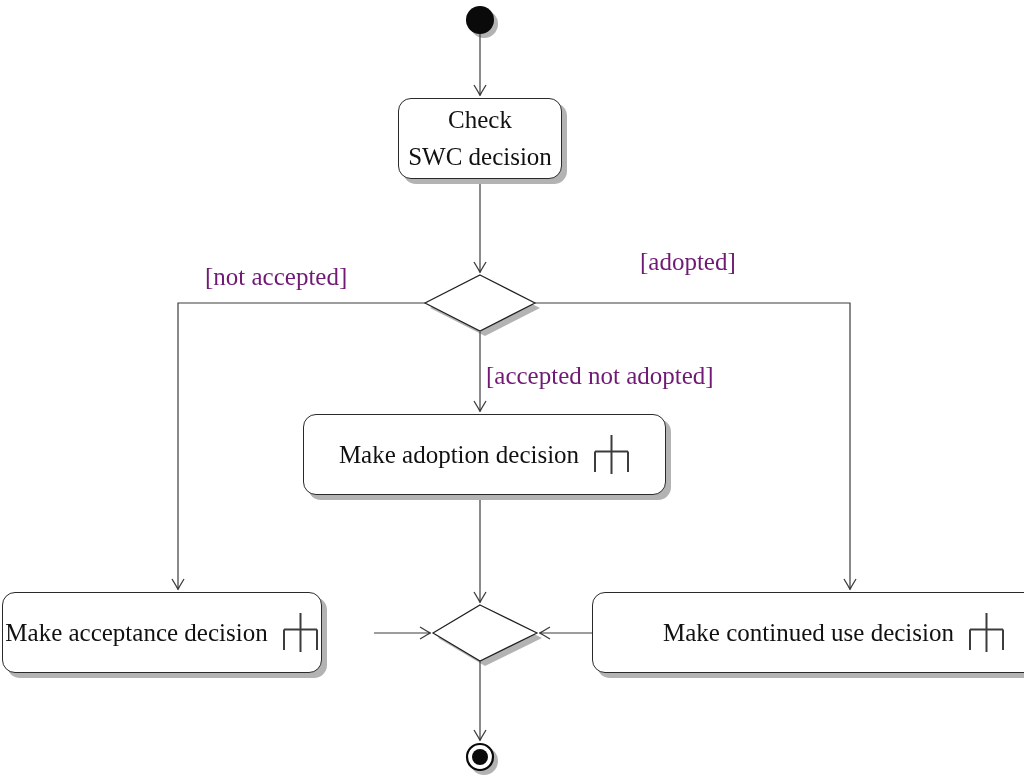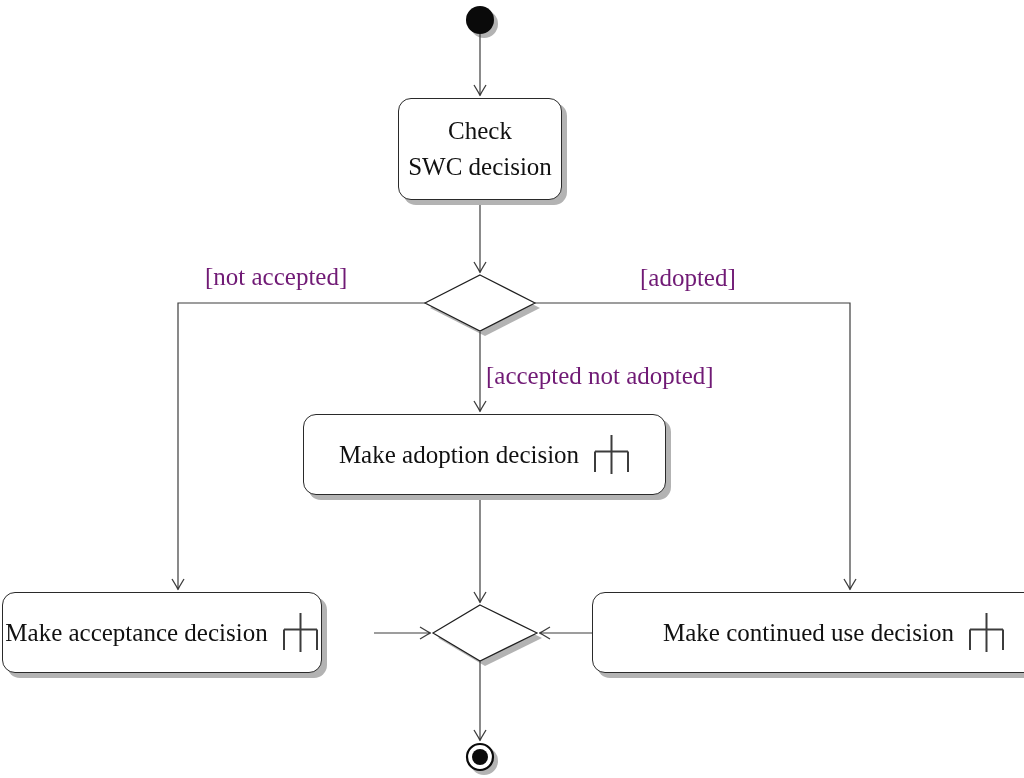--- a/index.html
+++ b/index.html
@@ -84,21 +84,21 @@
     <path d="M480,179 L480,272" fill="none" stroke="#3d3d3d" stroke-width="1.2" marker-end="url(#arrowOpen)"></path>
     <path d="M425,303 L178,303 L178,589" fill="none" stroke="#3d3d3d" stroke-width="1.2" marker-end="url(#arrowOpen)"></path>
     <path d="M535,303 L850,303 L850,589" fill="none" stroke="#3d3d3d" stroke-width="1.2" marker-end="url(#arrowOpen)"></path>
     <path d="M480,332 L480,411" fill="none" stroke="#3d3d3d" stroke-width="1.2" marker-end="url(#arrowOpen)"></path>
     <path d="M480,496 L480,602" fill="none" stroke="#3d3d3d" stroke-width="1.2" marker-end="url(#arrowOpen)"></path>
     <path d="M374,633 L430,633" fill="none" stroke="#3d3d3d" stroke-width="1.2" marker-end="url(#arrowOpen)"></path>
     <path d="M592,633 L540,633" fill="none" stroke="#3d3d3d" stroke-width="1.2" marker-end="url(#arrowOpen)"></path>
     <path d="M480,661 L480,740" fill="none" stroke="#3d3d3d" stroke-width="1.2" marker-end="url(#arrowOpen)"></path>
   </svg>
 
-  <div class="action two-line" style="left:398px; top:98px; width:164px; height:102px;">
+  <div class="action two-line" style="left:398px; top:98px; width:164px; height:81px;">
     <span>Check</span>
     <span>SWC decision</span>
   </div>
 
   <div class="action" style="left:303px; top:414px; width:363px; height:81px;">
     <span>Make adoption decision</span>
     <svg class="rake" width="37" height="41" viewBox="0 0 37 41">
       <path d="M2,17.5 L35,17.5 M18.5,1 L18.5,40 M2,17.5 L2,38 M35,17.5 L35,38" fill="none" stroke="#3c3c3c" stroke-width="2"></path>
     </svg>
   </div>
@@ -111,16 +111,16 @@
   </div>
 
   <div class="action" style="left:592px; top:592px; width:484px; height:81px;">
     <span>Make continued use decision</span>
     <svg class="rake" width="37" height="41" viewBox="0 0 37 41">
       <path d="M2,17.5 L35,17.5 M18.5,1 L18.5,40 M2,17.5 L2,38 M35,17.5 L35,38" fill="none" stroke="#3c3c3c" stroke-width="2"></path>
     </svg>
   </div>
 
   <div class="guard" style="left:205px; top:263px;">[not accepted]</div>
-  <div class="guard" style="left:640px; top:264px;">[adopted]</div>
+  <div class="guard" style="left:640px; top:248px;">[adopted]</div>
   <div class="guard" style="left:486px; top:362px;">[accepted not adopted]</div>
 
 </div>
 
 </body></html>

